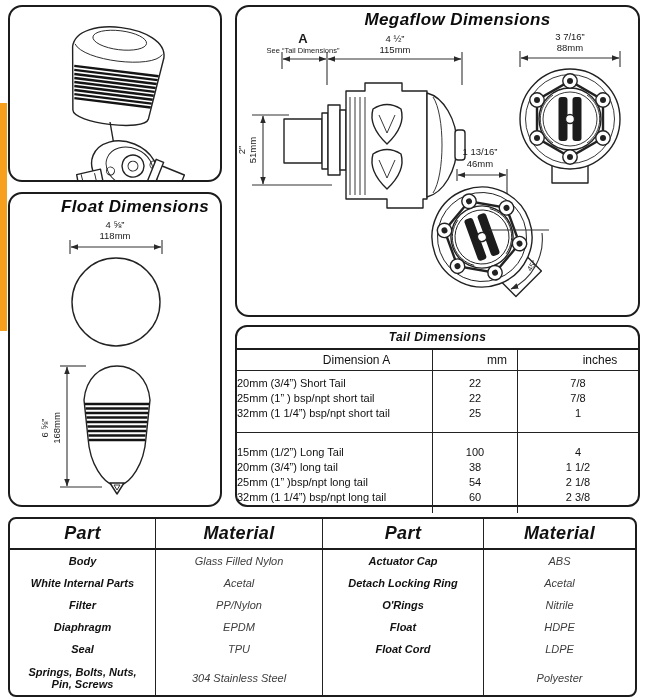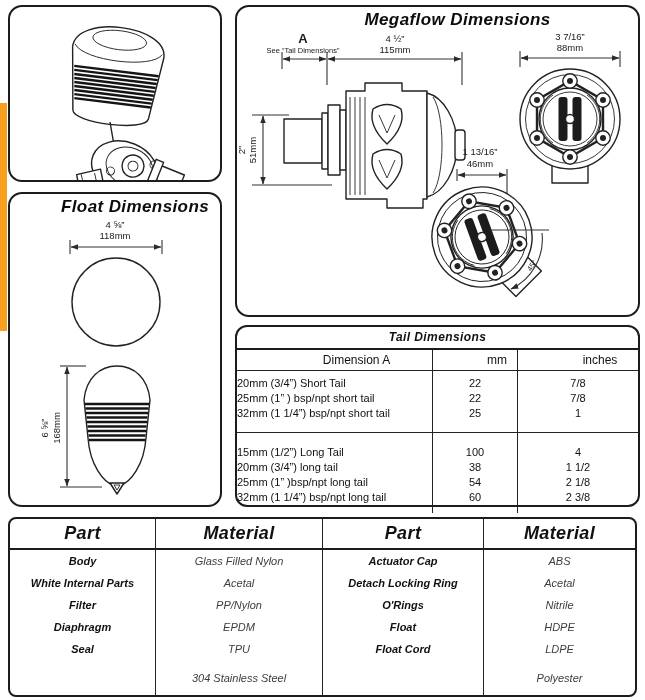--- a/index.html
+++ b/index.html
@@ -341,20 +341,23 @@
         </div>
       <div class="pcell pname">
           <span class="inner">Filter</span>
         </div>
       <div class="pcell pname">
           <span class="inner">Diaphragm</span>
         </div>
       <div class="pcell pname">
           <span class="inner">Seal</span>
         </div>
+      <div class="pcell pname">
+          <span class="inner">Springs, Bolts, Nuts, Pin, Screws</span>
+        </div>
     </div>
     <div class="pcol pvb">
       <div class="pcell pmat">
           <span class="inner">Glass Filled Nylon</span>
         </div>
       <div class="pcell pmat">
           <span class="inner">Acetal</span>
         </div>
       <div class="pcell pmat">
           <span class="inner">PP/Nylon</span>

